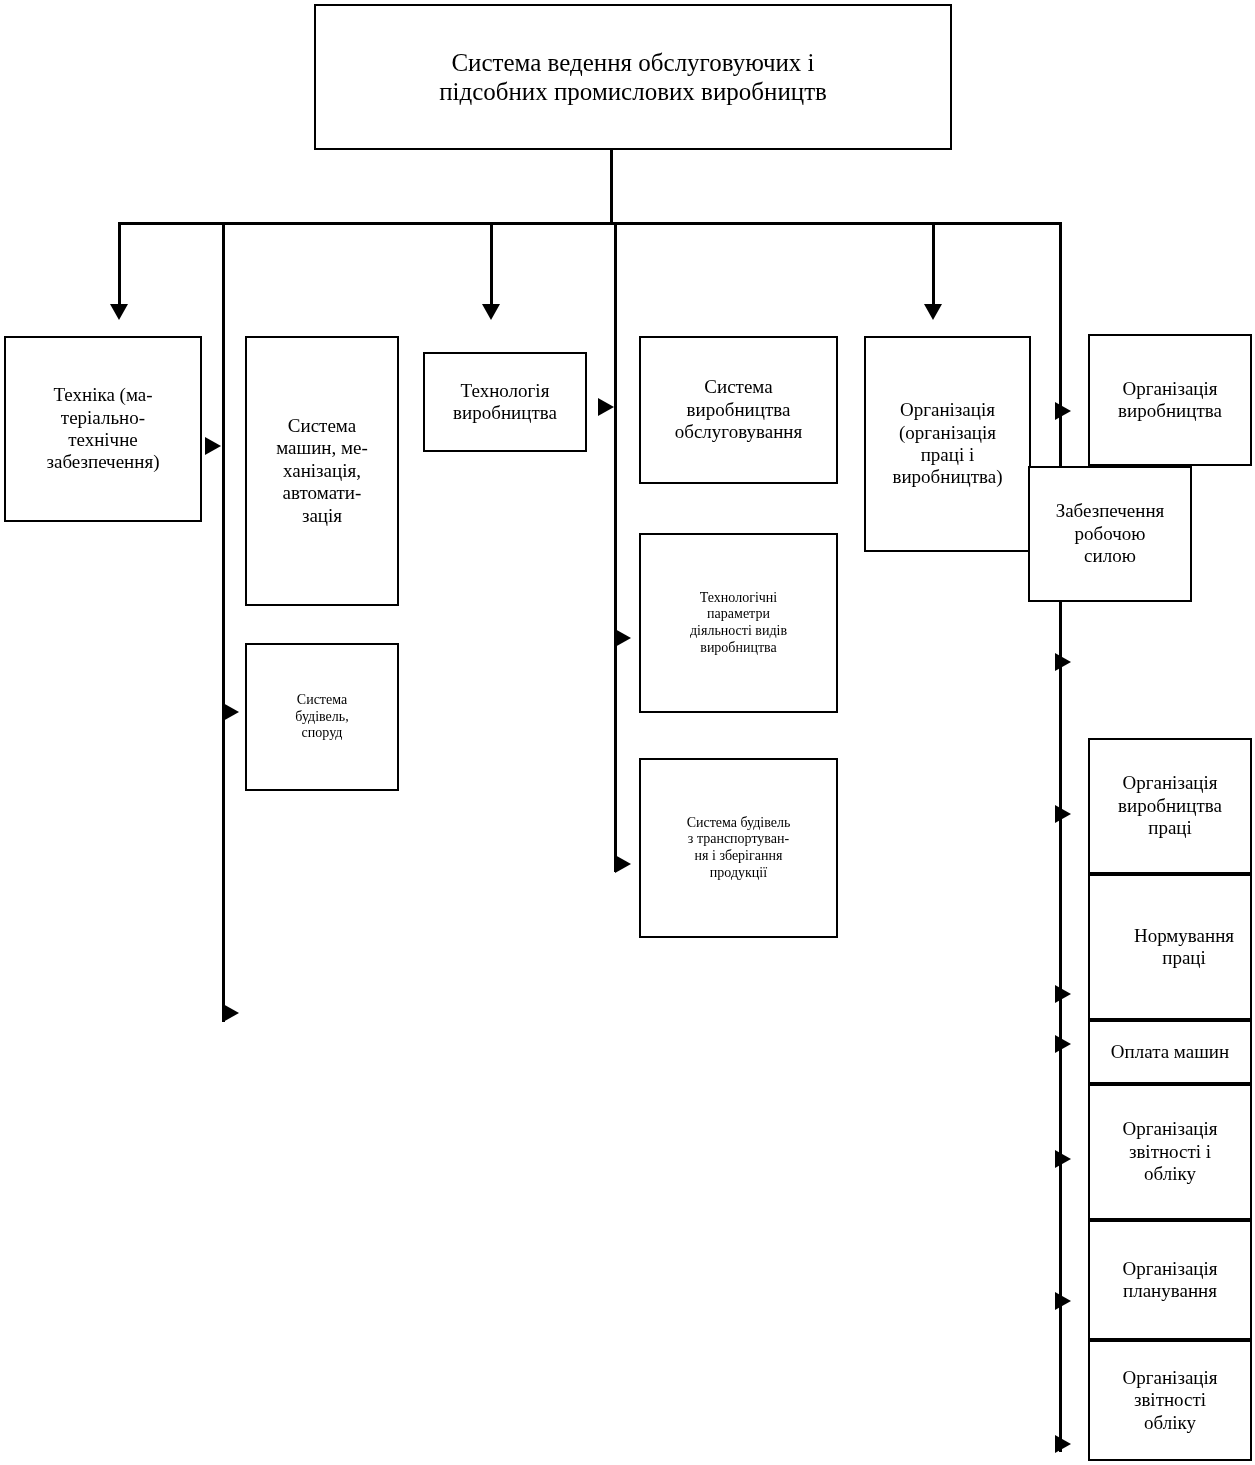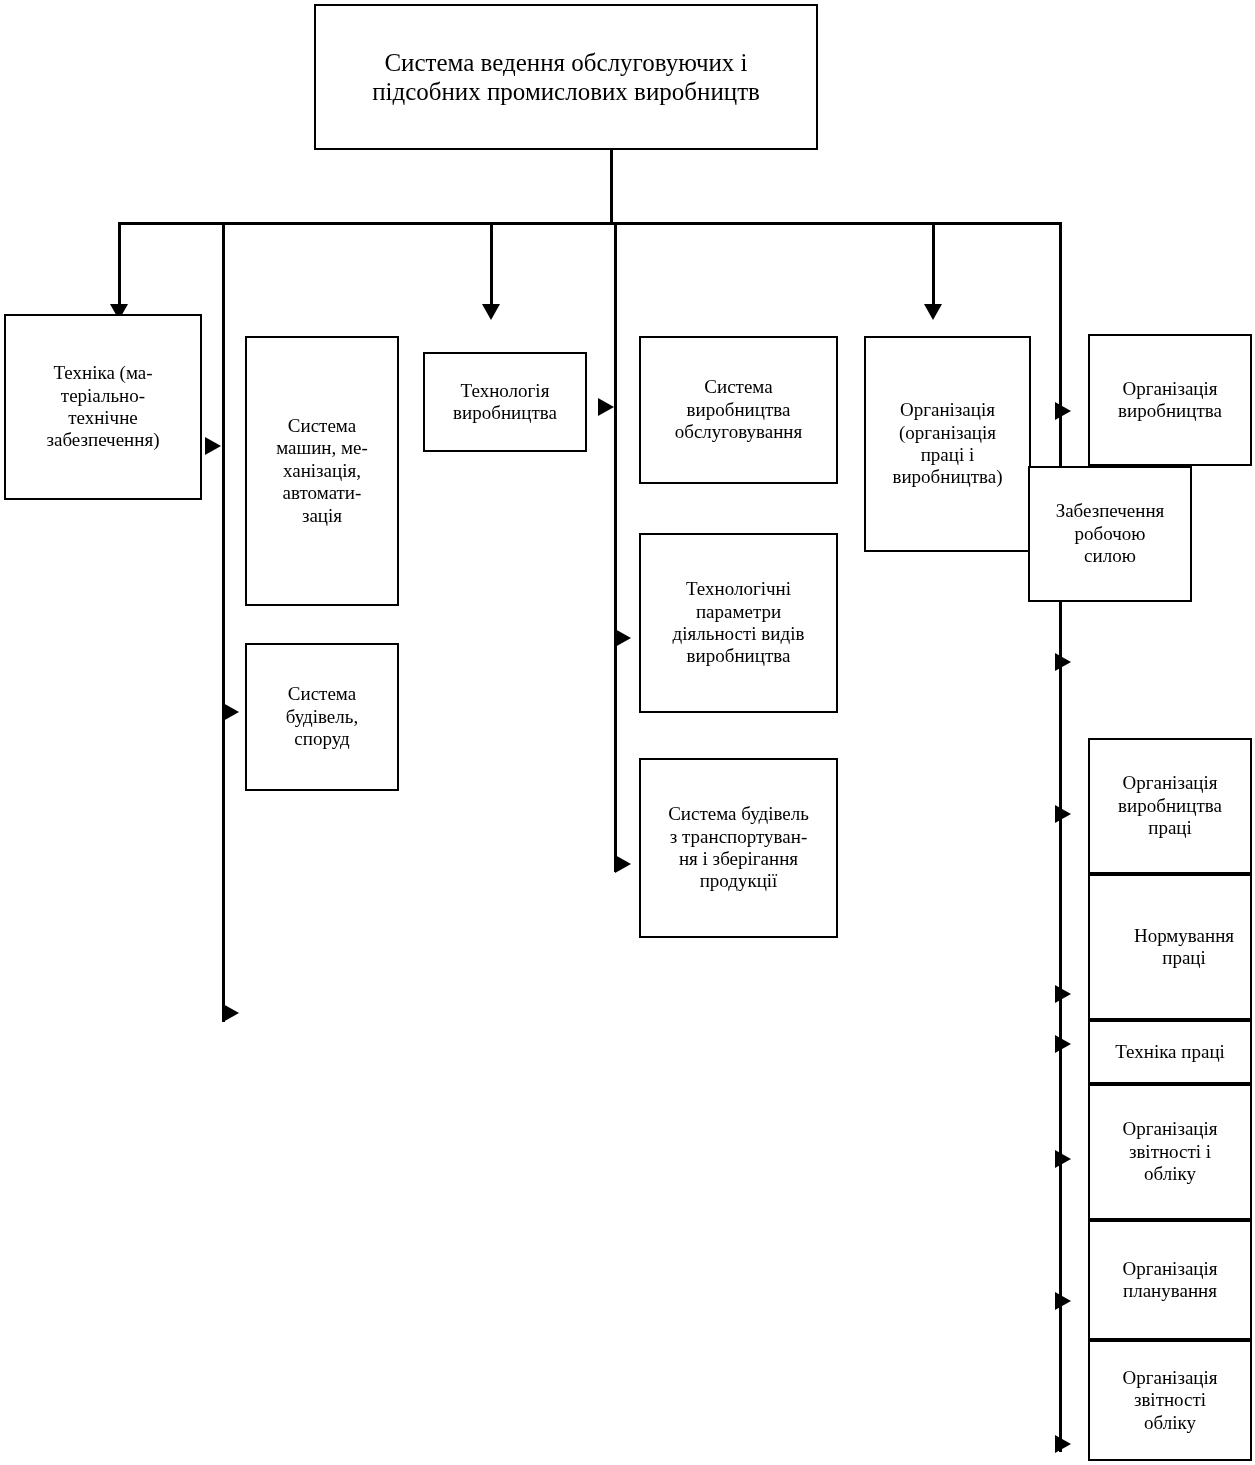--- a/index.html
+++ b/index.html
@@ -32,21 +32,21 @@
     display: block;
     white-space: pre-line;
   }
   .root {
     font-size: 25px;
   }
   .lvl2 {
     font-size: 19px;
   }
   .lvl3 {
-    font-size: 19px;
+    font-size: 14px;
   }
   .right-col {
     font-size: 19px;
   }
   .line {
     position: absolute;
     background: #000000;
   }
   .vline { width: 3px; }
   .hline { height: 3px; }
@@ -63,21 +63,21 @@
     border-top: 9px solid transparent;
     border-bottom: 9px solid transparent;
     border-left: 16px solid #000000;
   }
 </style>
 </head>
 <body>
 
 <div id="canvas">
 
-  <div class="node root" style="left:314px; top:4px; width:504px; height:146px;">
+  <div class="node root" style="left:314px; top:4px; width:638px; height:146px;">
     <span class="lbl">Система ведення обслуговуючих і
 підсобних промислових виробництв</span>
   </div>
 
   <div class="line vline" style="left:610px; top:150px; width:3px; height:74px;"></div>
 
   <div class="line hline" style="left:118px; top:222px; width:944px; height:3px;"></div>
 
   <div class="line vline" style="left:118px; top:222px; width:3px; height:82px;"></div>
   <div class="arrow-down" style="left:110px; top:304px;"></div>
@@ -87,21 +87,21 @@
   <div class="line vline" style="left:490px; top:222px; width:3px; height:82px;"></div>
   <div class="arrow-down" style="left:482px; top:304px;"></div>
 
   <div class="line vline" style="left:614px; top:222px; width:3px; height:650px;"></div>
 
   <div class="line vline" style="left:932px; top:222px; width:3px; height:82px;"></div>
   <div class="arrow-down" style="left:924px; top:304px;"></div>
 
   <div class="line vline" style="left:1059px; top:222px; width:3px; height:1230px;"></div>
 
-  <div class="node lvl2" style="left:4px; top:314px; width:198px; height:186px;">
+  <div class="node lvl2" style="left:4px; top:336px; width:198px; height:186px;">
     <span class="lbl">Техніка (ма-
 теріально-
 технічне
 забезпечення)</span>
   </div>
 
   <div class="node lvl2" style="left:245px; top:336px; width:154px; height:270px;">
     <span class="lbl">Система
 машин, ме-
 ханізація,
@@ -179,21 +179,21 @@
   </div>
 
   <div class="arrow-right" style="left:1055px; top:985px;"></div>
   <div class="node right-col" style="left:1088px; top:874px; width:164px; height:146px;padding-left:32px;">
     <span class="lbl">Нормування
 праці</span>
   </div>
 
   <div class="arrow-right" style="left:1055px; top:1035px;"></div>
   <div class="node right-col" style="left:1088px; top:1020px; width:164px; height:64px;">
-    <span class="lbl">Техніка праці</span>
+    <span class="lbl">Оплата машин</span>
   </div>
 
   <div class="arrow-right" style="left:1055px; top:1150px;"></div>
   <div class="node right-col" style="left:1088px; top:1084px; width:164px; height:136px;">
     <span class="lbl">Організація
 звітності і
 обліку</span>
   </div>
 
   <div class="arrow-right" style="left:1055px; top:1292px;"></div>

